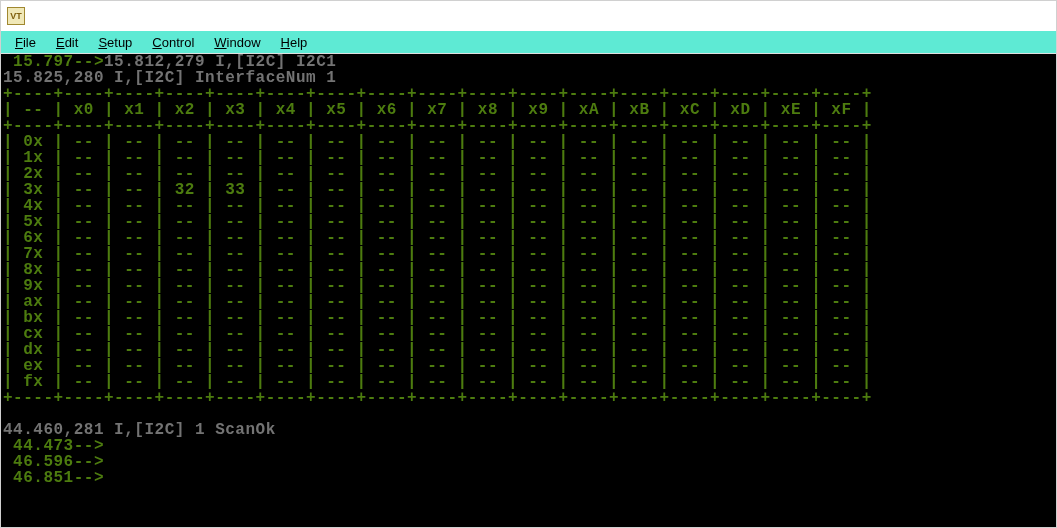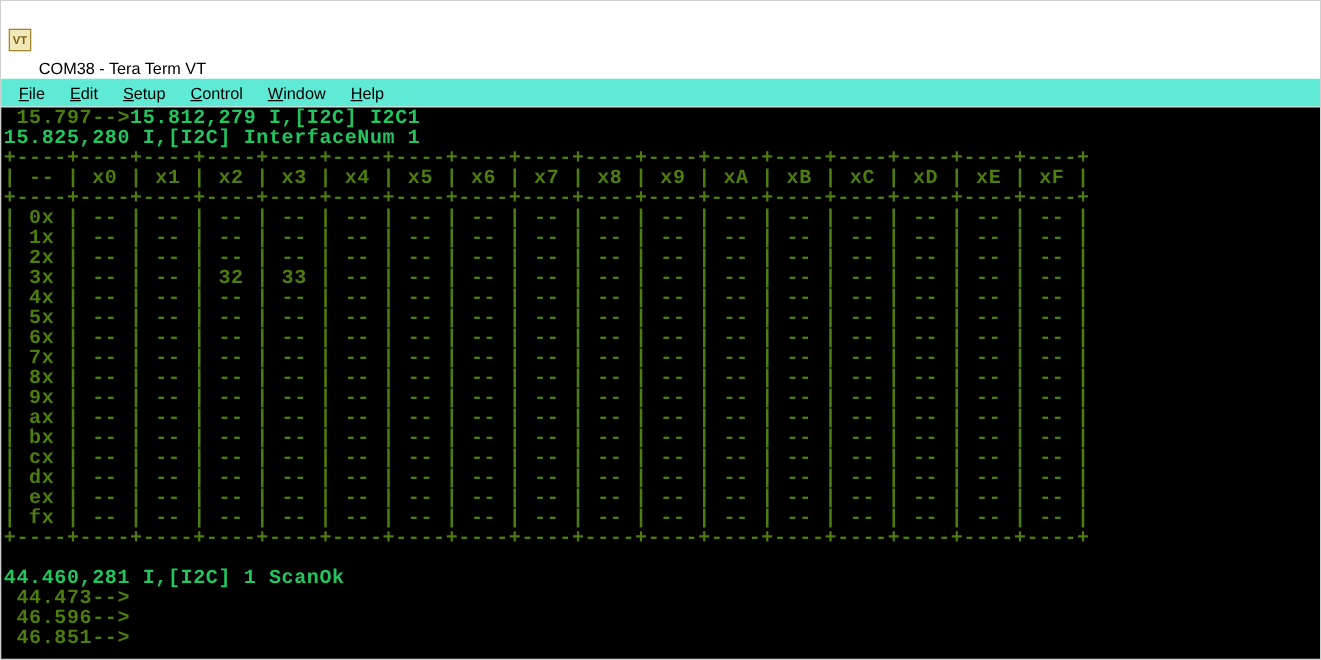--- a/index.html
+++ b/index.html
@@ -18,21 +18,21 @@
     height: 528px;
     display: flex;
     flex-direction: column;
     border: 1px solid #d0d0d0;
     box-sizing: border-box;
   }
   .titlebar {
     height: 30px;
     display: flex;
     align-items: center;
-    padding: 16px 6px;
+    padding: 0 6px;
     background: #ffffff;
   }
   .app-icon {
     width: 16px;
     height: 16px;
     background: #f0e8b8;
     border: 1px solid #a08830;
     display: flex;
     align-items: center;
     justify-content: center;
@@ -69,21 +69,21 @@
     color: #ffffff;
     font-family: "Courier New", monospace;
     font-size: 16px;
     font-weight: bold;
     line-height: 1.0;
     white-space: pre;
     padding: 0px 2px;
     overflow: hidden;
     letter-spacing: 0.5px;
   }
-  .green { color: #22c55e; }
+  .green { color: #737373; }
   .white { color: #4d7c0f; }
 </style>
 </head>
 <body>
 
 <div class="window">
 
   <div class="titlebar">
     <div class="app-icon">VT</div>
     <div class="title-text">COM38 - Tera Term VT</div>

